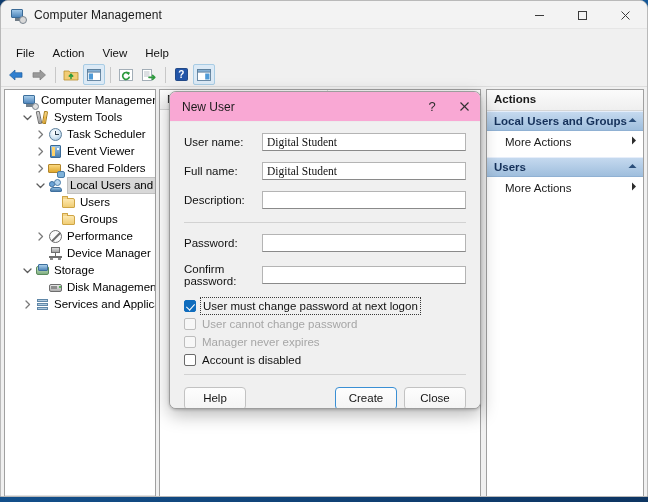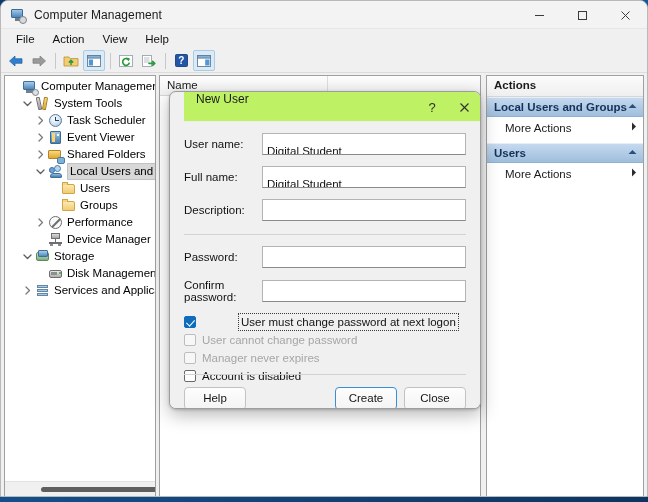--- a/index.html
+++ b/index.html
@@ -78,20 +78,21 @@
   }
   .win-btn svg { display: block; }
 
   
   #menubar {
     height: 20px;
     background: #f0f0f0;
     display: flex;
     align-items: center;
     padding-left: 6px;
+    margin-top: 14px;
   }
   .menu-item {
     font-size: 11.5px;
     color: #111;
     padding: 2px 9px;
     line-height: 14px;
   }
 
   
   #toolbar {
@@ -332,25 +333,24 @@
     left: 168px; top: 90px;
     width: 312px; height: 318px;
     background: #f0f0f0;
     border: 1px solid #9d9d9d;
     border-radius: 7px;
     box-shadow: 0 6px 18px rgba(0,0,0,.28), 0 1px 3px rgba(0,0,0,.2);
     overflow: hidden;
   }
   #dlg-titlebar {
     height: 30px;
-    background: #bef264;
-    display: flex;
-    align-items: flex-start;
+    background: #f9a8d4;
+    display: flex;
+    align-items: center;
     border-bottom: 1px solid #ececec;
-    margin-left: 14px;
   }
   #dlg-title {
     font-size: 12px;
     color: #1b1b1b;
     margin-left: 12px;
     flex: 1;
   }
   .dlg-tbtn {
     width: 32px; height: 30px;
     display: flex; align-items: center; justify-content: center;
@@ -375,37 +375,38 @@
     flex: none;
   }
   .field-input {
     flex: 1;
     height: 18px;
     background: #ffffff;
     border: 1px solid #b4b4b4;
     border-bottom-color: #8a8a8a;
     font-size: 11.5px;
     color: #111;
-    padding: 10px 4px;
+    padding: 1px 4px;
     line-height: 15px;
     white-space: nowrap;
     overflow: hidden;
+    font-family: Liberation Serif, serif;
   }
   .dlg-sep {
     height: 1px;
     background: #d2d2d2;
     margin: 13px 0 0 0;
   }
   .chk-row {
     display: flex;
     align-items: center;
     height: 18px;
     margin-top: 0;
   }
-  .chk-row.first { margin-top: 10px; gap: 38px; }
+  .chk-row.first { margin-top: 10px; }
   .chk-box {
     width: 12px; height: 12px;
     border: 1px solid #6a6a6a;
     background: #fff;
     border-radius: 2px;
     flex: none;
     margin-right: 6px;
     position: relative;
   }
   .chk-box.checked {

